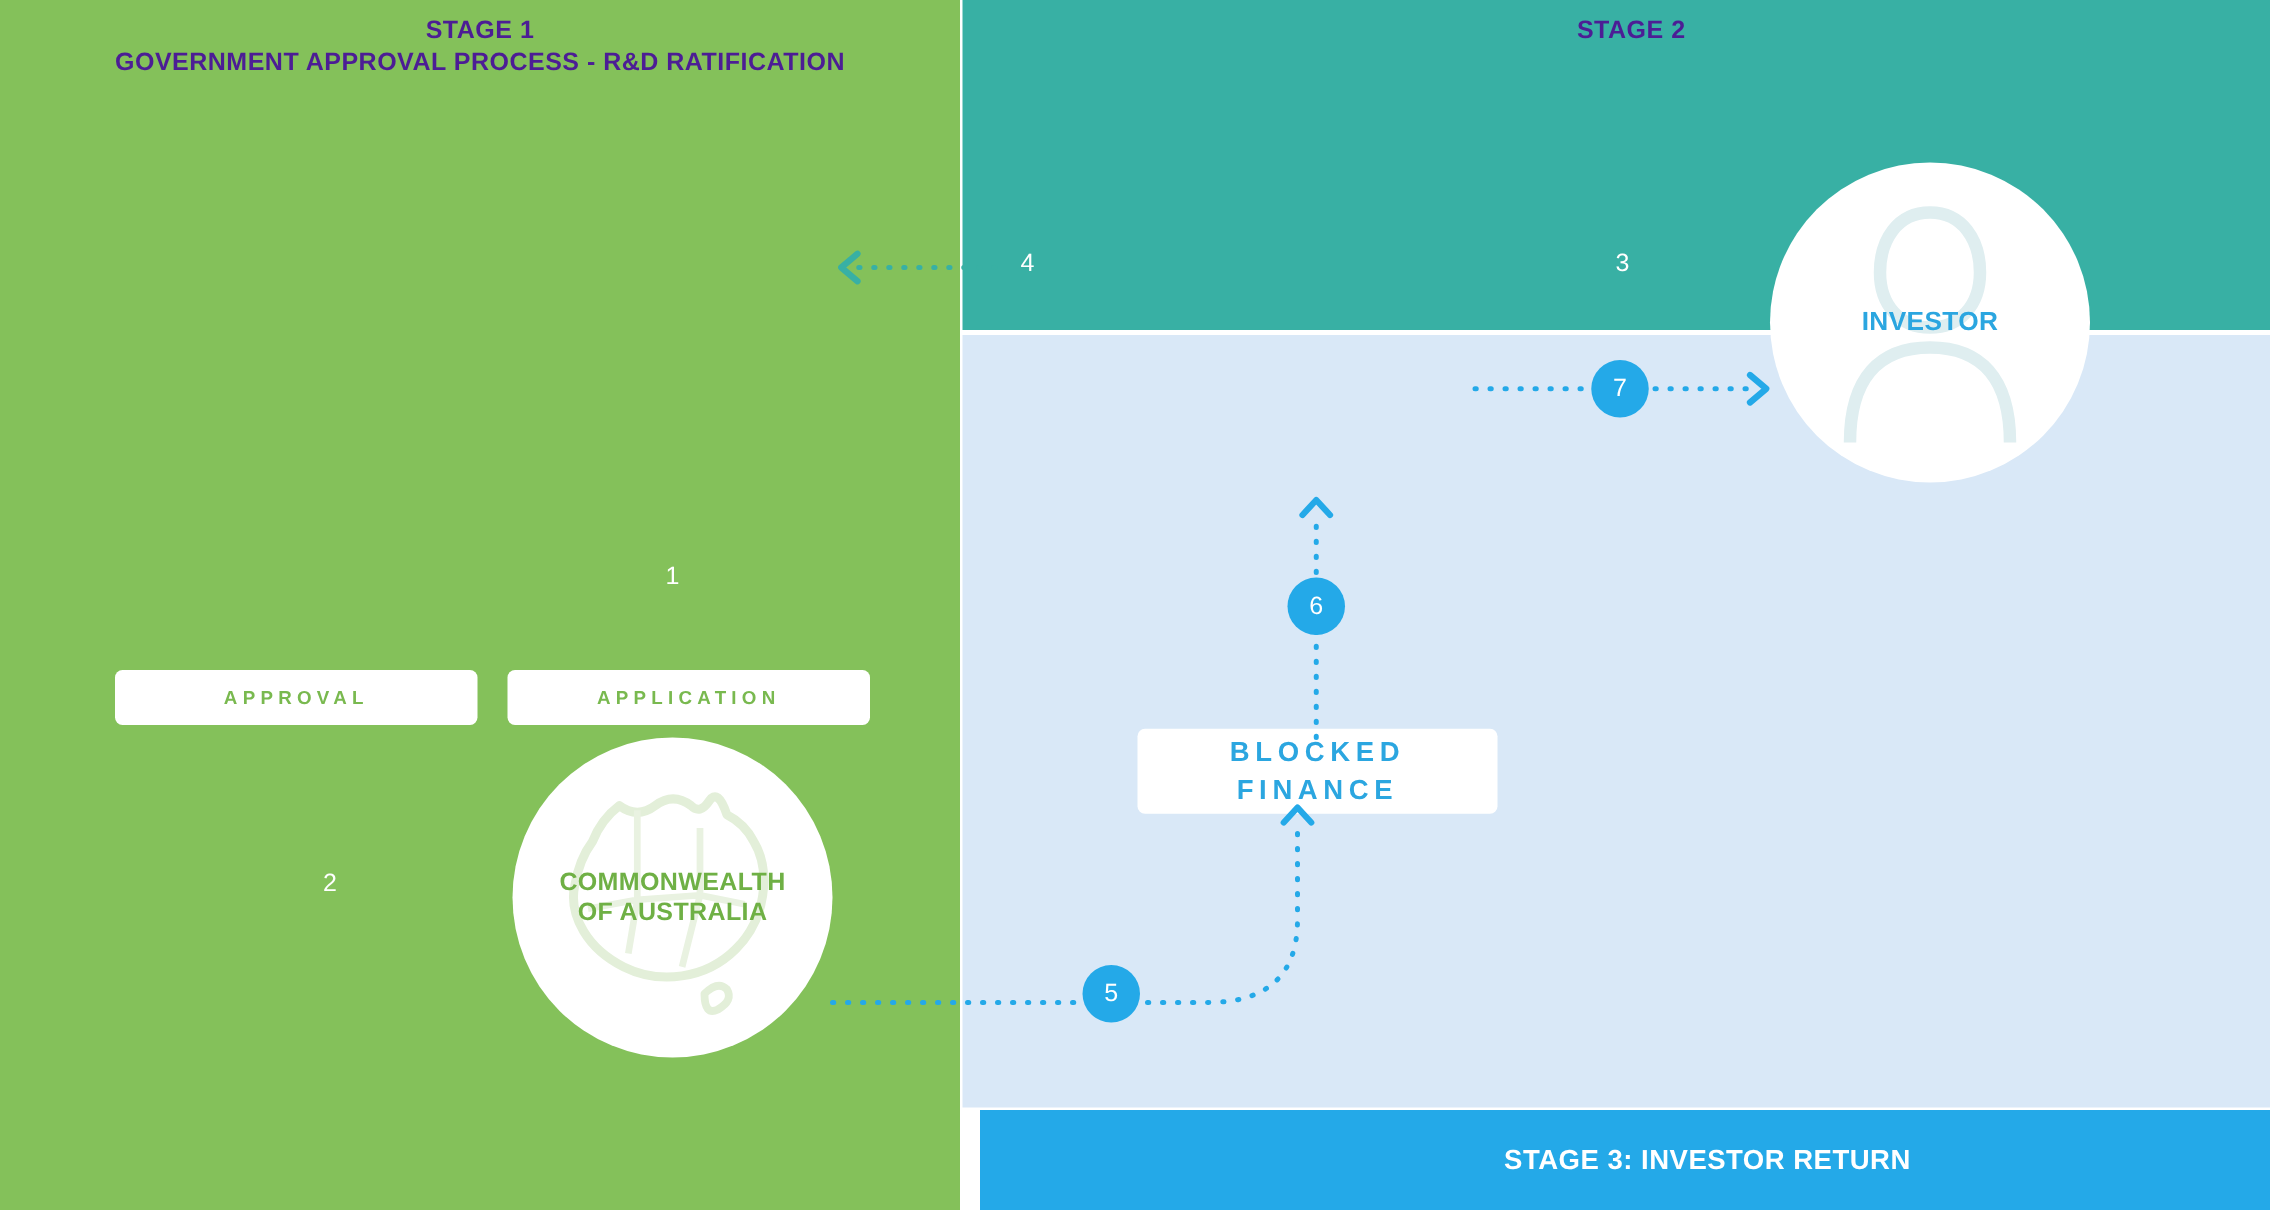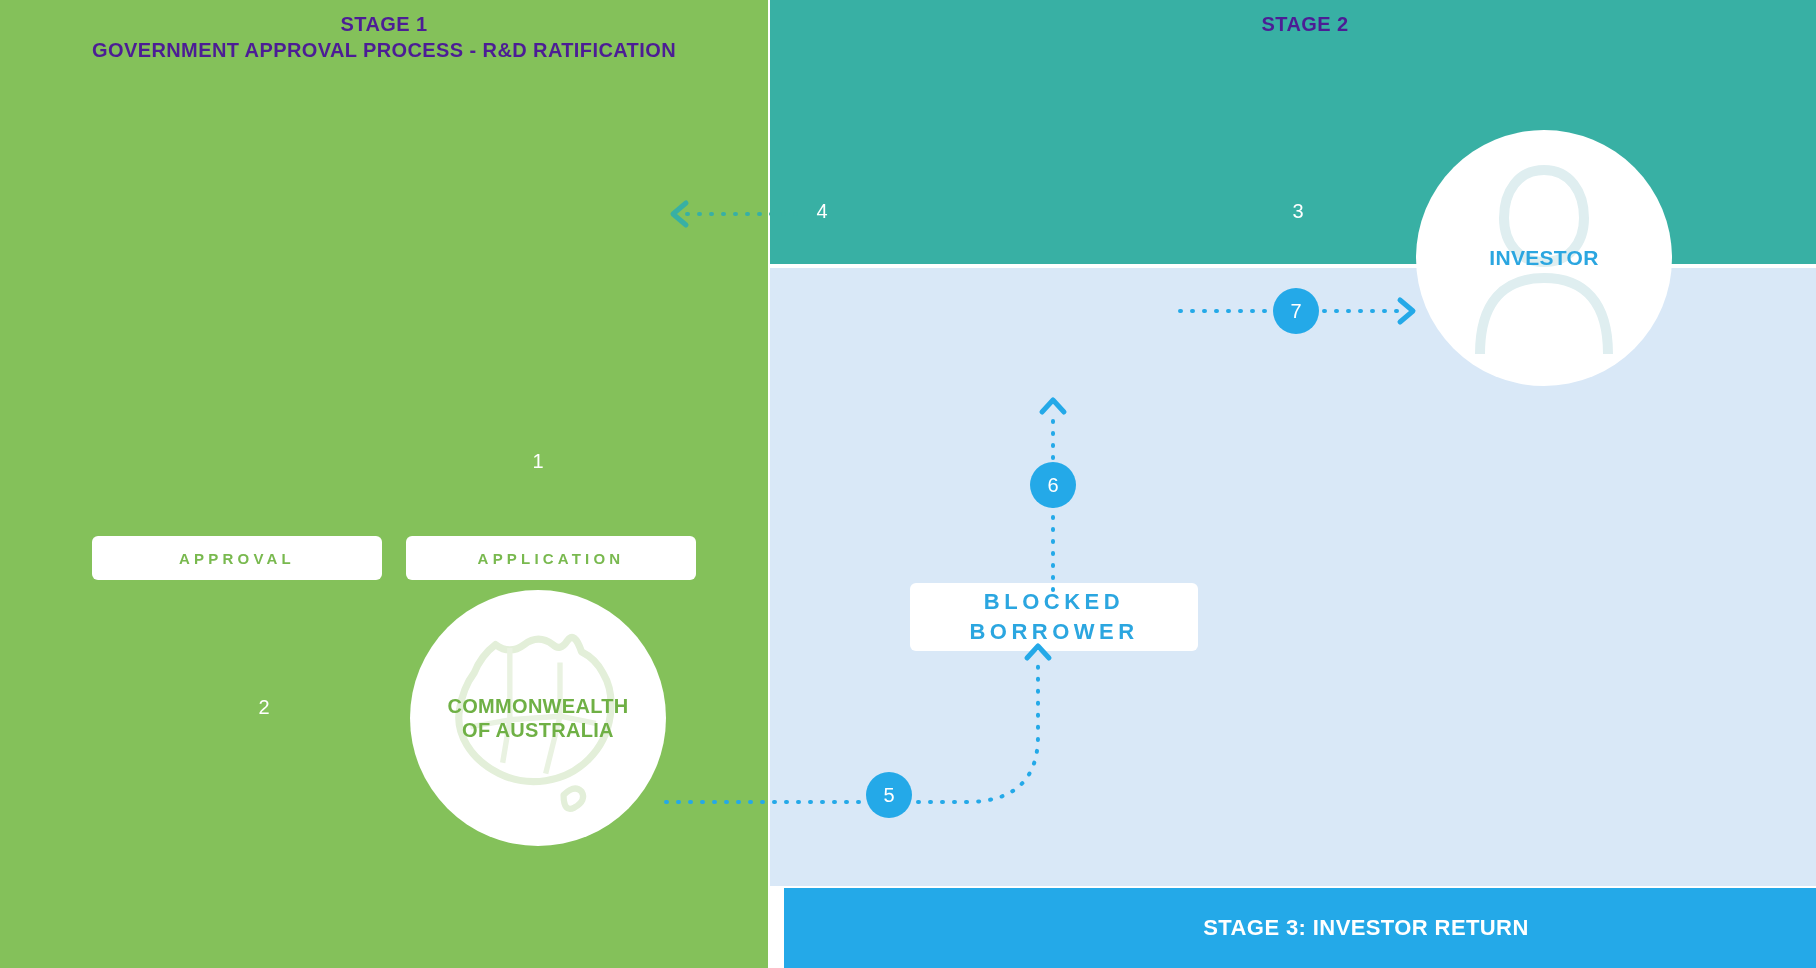--- a/index.html
+++ b/index.html
@@ -208,21 +208,21 @@
       <span>INVESTOR</span>
     </span>
   </div>
 
   <div class="pill" id="btn-approval">APPROVAL</div>
   <div class="pill" id="btn-application">APPLICATION</div>
 
   <div id="box-blocked">
     <span>
       <span>BLOCKED</span>
-      <span class="l2">BORROWER</span>
+      <span class="l2">FINANCE</span>
     </span>
   </div>
 
   <div class="step-num" id="num-1">1</div>
   <div class="step-num" id="num-2">2</div>
   <div class="step-num" id="num-3">3</div>
   <div class="step-num" id="num-4">4</div>
 
   <div class="badge" id="badge-5">5</div>
   <div class="badge" id="badge-6">6</div>

